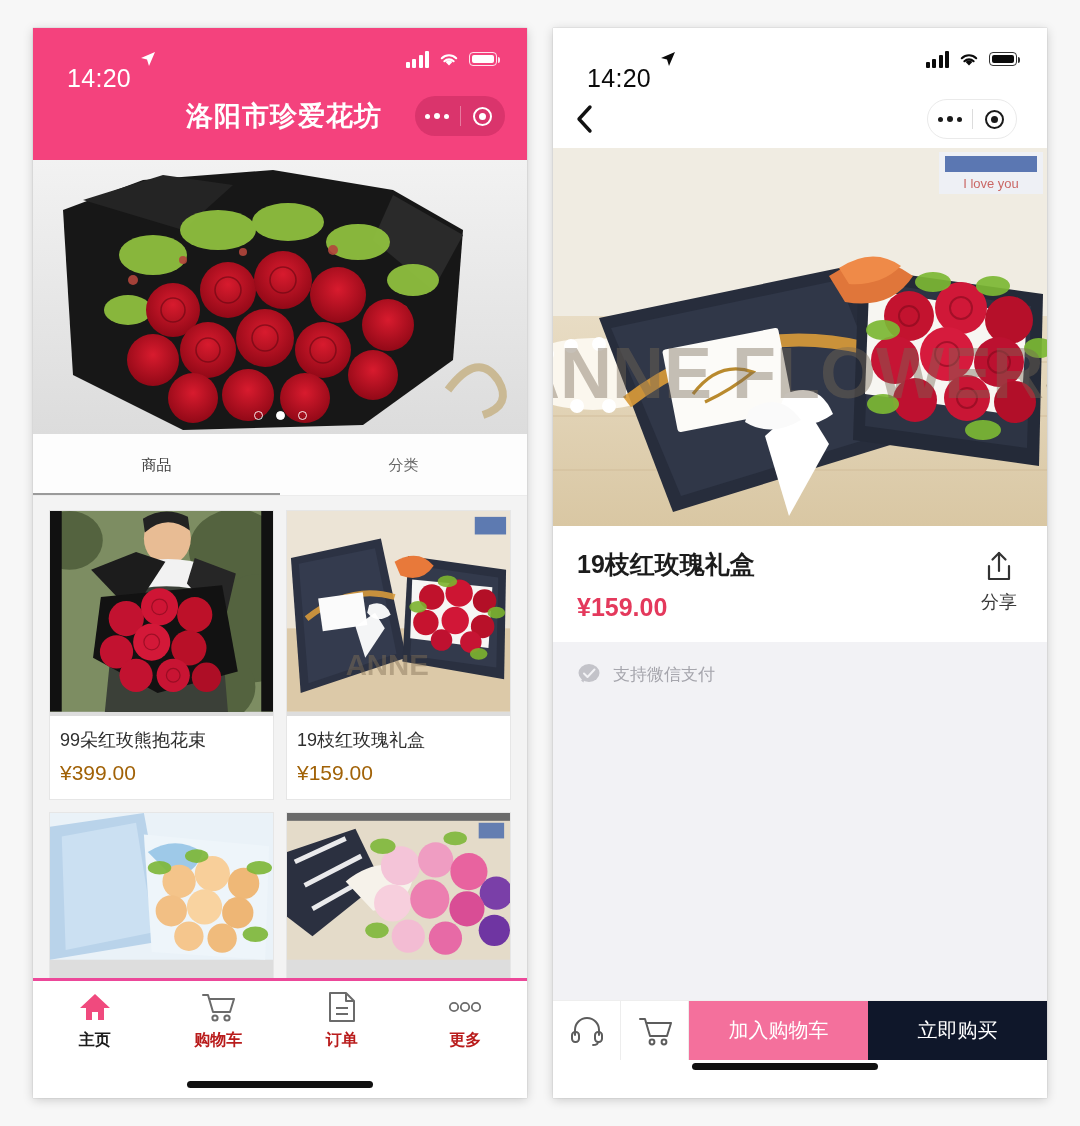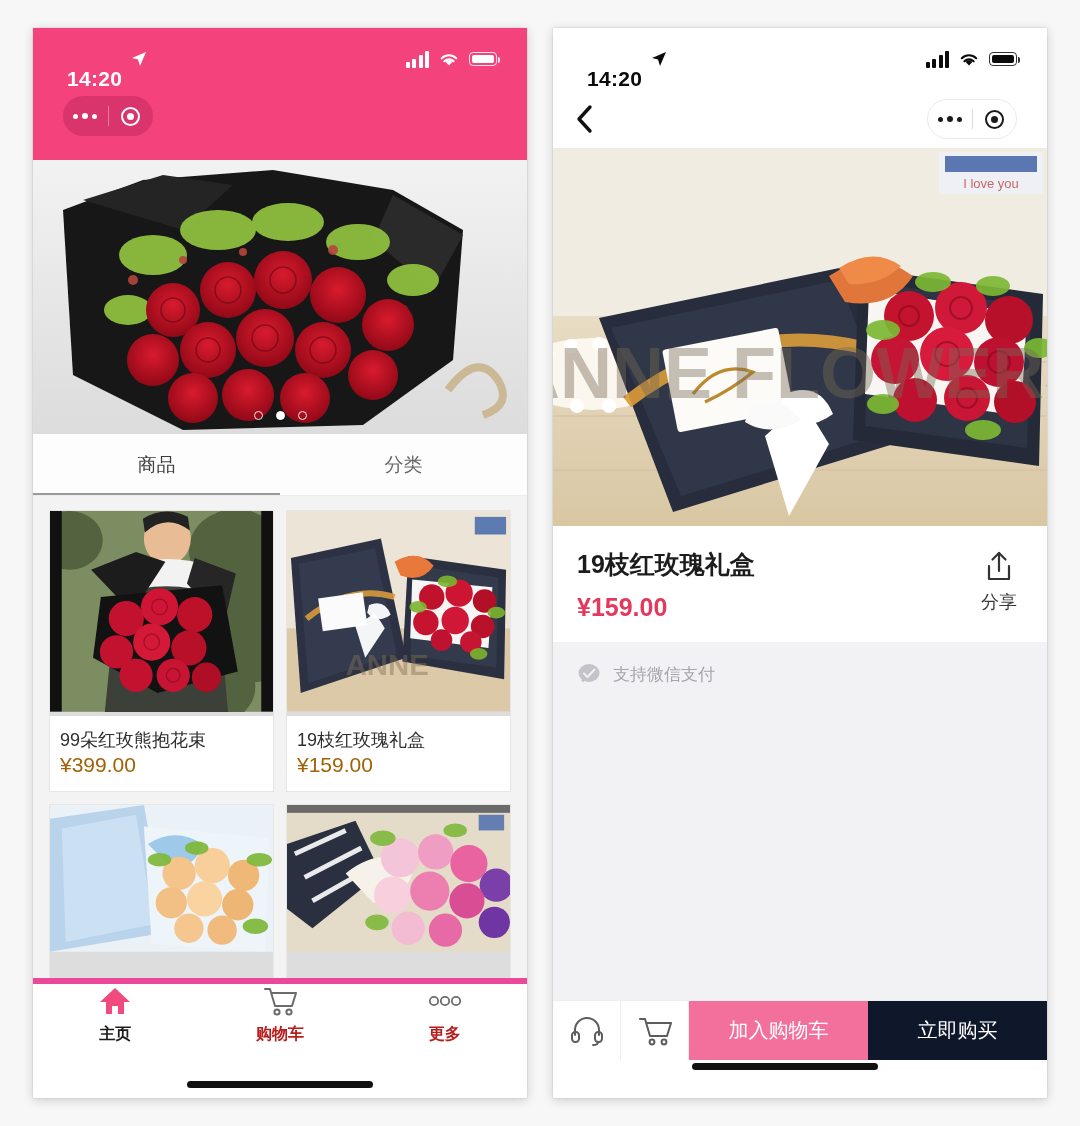--- a/index.html
+++ b/index.html
@@ -36,21 +36,21 @@
   
   .statusbar {
     height: 62px;
     display: flex;
     align-items: center;
     justify-content: space-between;
     padding: 0 30px 0 34px;
     flex: none;
   }
   .sb-left { display: flex; align-items: center; gap: 9px; }
-  .sb-time { font-size: 21px; font-weight: bold; letter-spacing: 0.3px; margin-top: 39px; }
+  .sb-time { font-size: 25px; font-weight: normal; letter-spacing: 0.3px; margin-top: 39px; }
   .sb-right { display: flex; align-items: center; gap: 9px; }
 
   .loc-arrow { width: 16px; height: 16px; display: block; }
 
   .signal { display: flex; align-items: flex-end; gap: 2.5px; height: 17px; }
   .signal i { width: 4px; border-radius: 1px; display: block; }
   .signal i:nth-child(1) { height: 6px; }
   .signal i:nth-child(2) { height: 9px; }
   .signal i:nth-child(3) { height: 13px; }
   .signal i:nth-child(4) { height: 17px; }
@@ -152,21 +152,21 @@
   }
   .dots i.active { background: #ffffff; border-color: #ffffff; }
 
   
   .tabs {
     display: flex; height: 62px; flex: none;
     background: #fdfdfd; position: relative;
   }
   .tab {
     flex: 1; display: flex; align-items: center; justify-content: center;
-    font-size: 19px; color: #666; position: relative;
+    font-size: 15px; color: #666; position: relative;
   }
   .tab.active { color: #3e3e3e; }
   .tab.active::after {
     content: ""; position: absolute; left: 0; right: 0; bottom: 0;
     height: 3px; background: #9a9a9a;
   }
   .tabs::after {
     content: ""; position: absolute; left: 0; right: 0; bottom: 0;
     height: 1px; background: #ececec;
   }
@@ -178,27 +178,28 @@
   }
   .grid {
     display: grid; grid-template-columns: 1fr 1fr; gap: 12px;
   }
   .card {
     background: #ffffff; border: 1px solid #e6e6e6;
     overflow: hidden; display: flex; flex-direction: column;
   }
   .card-img { height: 205px; position: relative; overflow: hidden; background: #ddd; }
   .card-body { padding: 12px 10px 14px 10px; }
-  .card-name { font-size: 18px; color: #2e2e2e; margin-bottom: 1px; }
+  .card-name { font-size: 18px; color: #2e2e2e; margin-bottom: 9px; }
   .card-price { font-size: 21px; color: #a16207; }
 
   
   .tabbar {
     height: 92px; background: #ffffff; flex: none;
-    display: flex; border-top: 6px solid #ec4899;
+    display: flex; border-top: 3px solid #ec4899;
+    padding-top: 9px;
   }
   .tb-item {
     flex: 1; display: flex; flex-direction: column;
     align-items: center; justify-content: flex-start; gap: 6px;
   }
   .tb-icon { height: 34px; display: flex; align-items: center; }
   .tb-label { font-size: 16px; color: #b91c1c; font-weight: bold; }
   .tb-item.active .tb-label { color: #1b1b1b; }
 
   .home-indicator {
@@ -298,20 +299,21 @@
           <path d="M6.4 10.2 a6.8 6.8 0 0 1 9.2 0" stroke="#fff" stroke-width="2.1" fill="none" stroke-linecap="round"></path>
         </svg>
         <span class="battery">
             <b></b>
           </span>
       </div>
     </div>
 
     <div class="pink-header">
       <div class="ph-titlebar">
+        <div class="ph-title">洛阳市珍爱花坊</div>
         <div class="capsule on-pink">
           <div class="cap-half">
             <span class="cap-dots">
                 <i></i>
                 <i></i>
                 <i></i>
               </span>
           </div>
           <div class="divider"></div>
           <div class="cap-half">
@@ -569,20 +571,31 @@
       </div>
       <div class="tb-item">
         <span class="tb-icon">
           <svg width="34" height="30" viewBox="0 0 34 30">
             <path d="M2 3 L7 3 L12 20 L29 20 L33 7 L9 7" stroke="#6b6b6b" stroke-width="2" fill="none" stroke-linecap="round" stroke-linejoin="round"></path>
             <circle cx="14" cy="26" r="2.6" stroke="#6b6b6b" stroke-width="2" fill="none"></circle>
             <circle cx="26" cy="26" r="2.6" stroke="#6b6b6b" stroke-width="2" fill="none"></circle>
           </svg>
         </span>
         <span class="tb-label">购物车</span>
+      </div>
+      <div class="tb-item">
+        <span class="tb-icon">
+          <svg width="28" height="32" viewBox="0 0 28 32">
+            <path d="M2 2 L18 2 L26 10 L26 30 L2 30 Z" stroke="#6b6b6b" stroke-width="2" fill="none" stroke-linejoin="round"></path>
+            <path d="M18 2 L18 10 L26 10" stroke="#6b6b6b" stroke-width="2" fill="none" stroke-linejoin="round"></path>
+            <line x1="8" y1="17" x2="20" y2="17" stroke="#6b6b6b" stroke-width="2"></line>
+            <line x1="8" y1="23" x2="20" y2="23" stroke="#6b6b6b" stroke-width="2"></line>
+          </svg>
+        </span>
+        <span class="tb-label">订单</span>
       </div>
       <div class="tb-item">
         <span class="tb-icon">
           <svg width="34" height="14" viewBox="0 0 34 14">
             <circle cx="6" cy="7" r="4.2" stroke="#6b6b6b" stroke-width="1.8" fill="none"></circle>
             <circle cx="17" cy="7" r="4.2" stroke="#6b6b6b" stroke-width="1.8" fill="none"></circle>
             <circle cx="28" cy="7" r="4.2" stroke="#6b6b6b" stroke-width="1.8" fill="none"></circle>
           </svg>
         </span>
         <span class="tb-label">更多</span>

